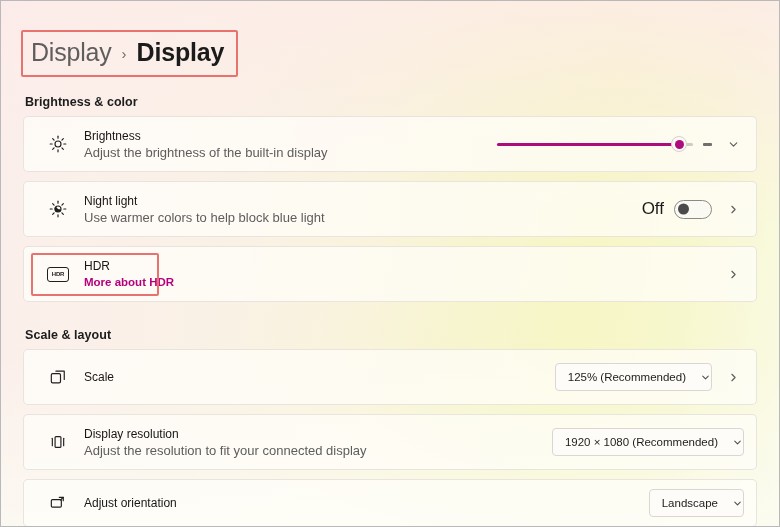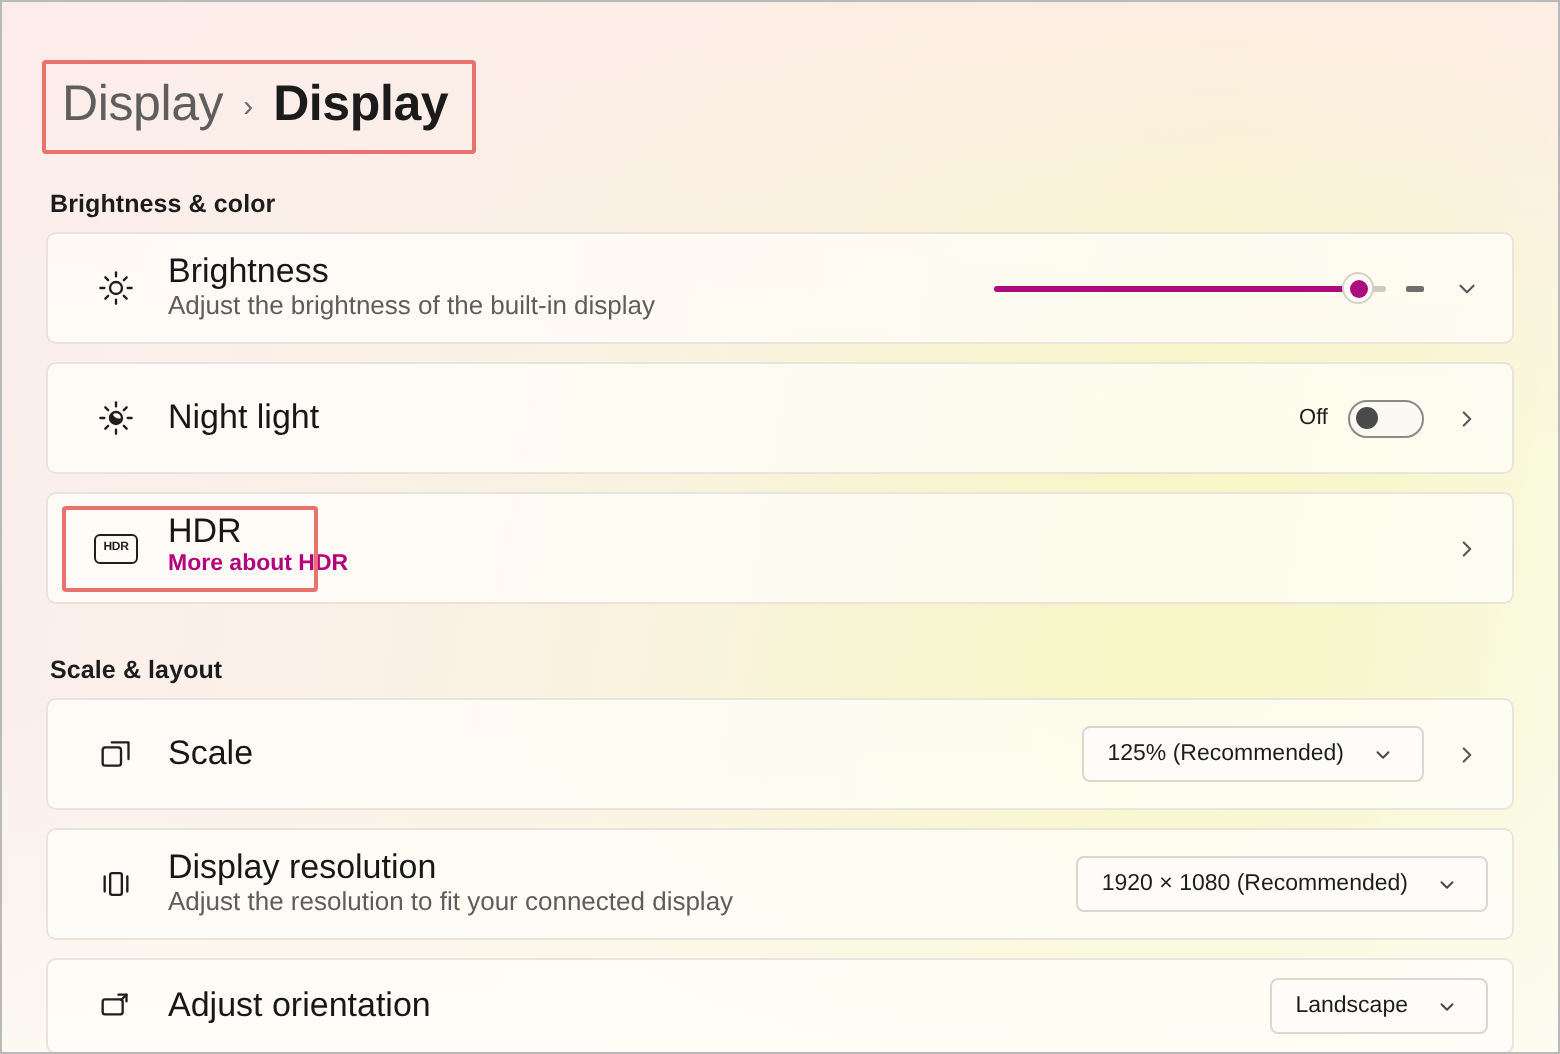--- a/index.html
+++ b/index.html
@@ -115,21 +115,21 @@
     color: #1f1f1f;
   }
 
   .card .text-cell {
     flex: 1 1 auto;
     padding-left: 8px;
     min-width: 0;
   }
 
   .row-title {
-    font-size: 17px;
+    font-size: 12px;
     color: #171717;
     line-height: 16px;
   }
   .row-sub {
     font-size: 13px;
     color: #5d5d5d;
     line-height: 15px;
     margin-top: 1px;
   }
   .row-link {
@@ -194,21 +194,21 @@
   }
   .slider-dash {
     width: 9px;
     height: 3px;
     background: #6f6f6f;
     border-radius: 1px;
   }
 
   
   .toggle-label {
-    font-size: 11px;
+    font-size: 17px;
     color: #1c1c1c;
   }
   .toggle {
     width: 38px;
     height: 19px;
     border-radius: 10px;
     border: 1px solid #8a8a8a;
     background: rgba(250,248,245,0.6);
     position: relative;
     cursor: pointer;
@@ -226,21 +226,21 @@
 
   
   .combo {
     height: 28px;
     border: 1px solid #dcd6d0;
     border-radius: 4px;
     background: rgba(253,252,249,0.95);
     display: flex;
     align-items: center;
     gap: 14px;
-    padding: 0 14px 0 12px;
+    padding: 0 0 0 12px;
     font-size: 11.5px;
     color: #1d1d1d;
     cursor: pointer;
     white-space: nowrap;
   }
   .combo .combo-chev {
     color: #4a4a4a;
     font-size: 9px;
     line-height: 1;
     position: relative;
@@ -348,20 +348,21 @@
           <line x1="2.6" y1="12" x2="5" y2="12"></line>
           <line x1="19" y1="12" x2="21.4" y2="12"></line>
           <line x1="5.6" y1="5.6" x2="7.3" y2="7.3"></line>
           <line x1="16.7" y1="16.7" x2="18.4" y2="18.4"></line>
           <line x1="5.6" y1="18.4" x2="7.3" y2="16.7"></line>
           <line x1="16.7" y1="7.3" x2="18.4" y2="5.6"></line>
         </svg>
       </div>
       <div class="text-cell">
         <div class="row-title">Night light</div>
+        <div class="row-sub">Use warmer colors to help block blue light</div>
       </div>
       <div class="right-cell">
         <span class="toggle-label">Off</span>
         <div class="toggle">
           <div class="knob"></div>
         </div>
         <div class="chev">
           <svg width="13" height="13" viewBox="0 0 24 24" fill="none" stroke="currentColor" stroke-width="2" stroke-linecap="round" stroke-linejoin="round">
             <polyline points="9 6 15 12 9 18"></polyline>
           </svg>

